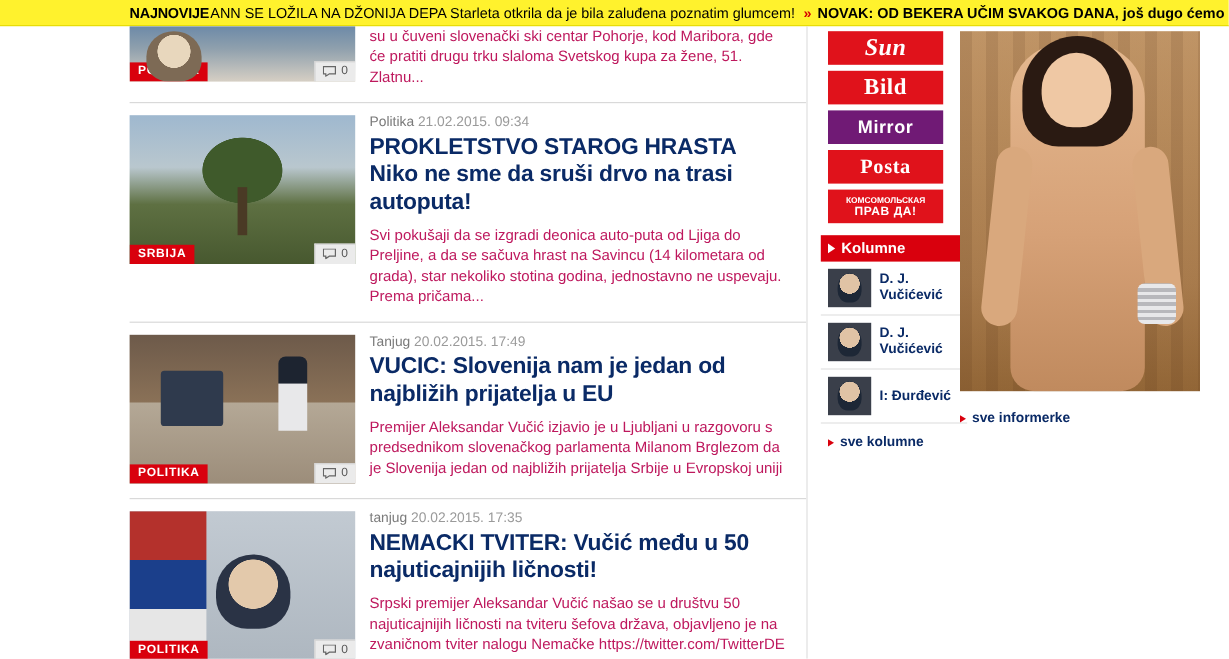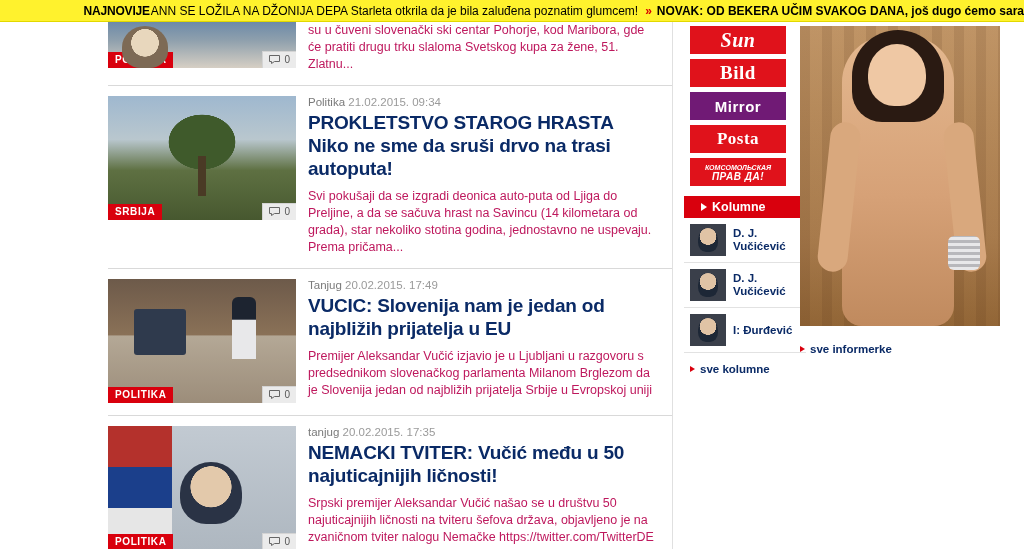--- a/index.html
+++ b/index.html
@@ -18,21 +18,20 @@
 
   
   .ticker {
     position: absolute; top: 0; left: 0;
     width: 1024px; height: 22px;
     background: #fff22d;
     display: flex; align-items: center;
     overflow: hidden;
     white-space: nowrap;
     border-bottom: 1px solid #e2d800;
-    justify-content: flex-end;
   }
   .ticker-label {
     font-weight: bold;
     font-size: 12px;
     color: #000;
     padding-left: 108px;
     letter-spacing: -0.2px;
   }
   .ticker-text {
     font-size: 12px;
@@ -197,34 +196,34 @@
   .logo {
     width: 96px; height: 28px;
     display:flex; align-items:center; justify-content:center;
     font-weight:bold; color:#fff; font-size:17px;
     letter-spacing:0.5px;
   }
   .logo.sun   { background:#e0121b; font-family:"Liberation Serif", serif; font-style:italic; font-size:20px;}
   .logo.bild  { background:#e0121b; font-family:"Liberation Serif", serif; font-size:19px;}
   .logo.mirror{ background:#701a75; font-size:15px;}
   .logo.posta { background:#e0121b; font-family:"Liberation Serif", serif; font-size:17px;}
-  .logo.kp    { background:#e0121b; font-size:8px; line-height:9px; flex-direction:column; padding:2px;font-style:italic;}
+  .logo.kp    { background:#e0121b; font-size:8px; line-height:9px; flex-direction:column; padding:2px;}
   .kp-l1 { font-size:7px; letter-spacing:0; }
   .kp-l2 { font-size:10px; }
 
   .kolumne-head {
     margin-top: 10px;
     width: 122px;
     height: 22px;
     background: #d9000d;
     color: #fff;
     font-size: 12.5px;
     font-weight: bold;
     display:flex; align-items:center;
-    padding-left: 17px;
+    padding-left: 6px;
     position: relative;
     left: -6px;
   }
   .kolumne-head .tri {
     display:inline-block; width:0; height:0;
     border-left:6px solid #fff;
     border-top:4px solid transparent;
     border-bottom:4px solid transparent;
     margin-right:5px;
   }

